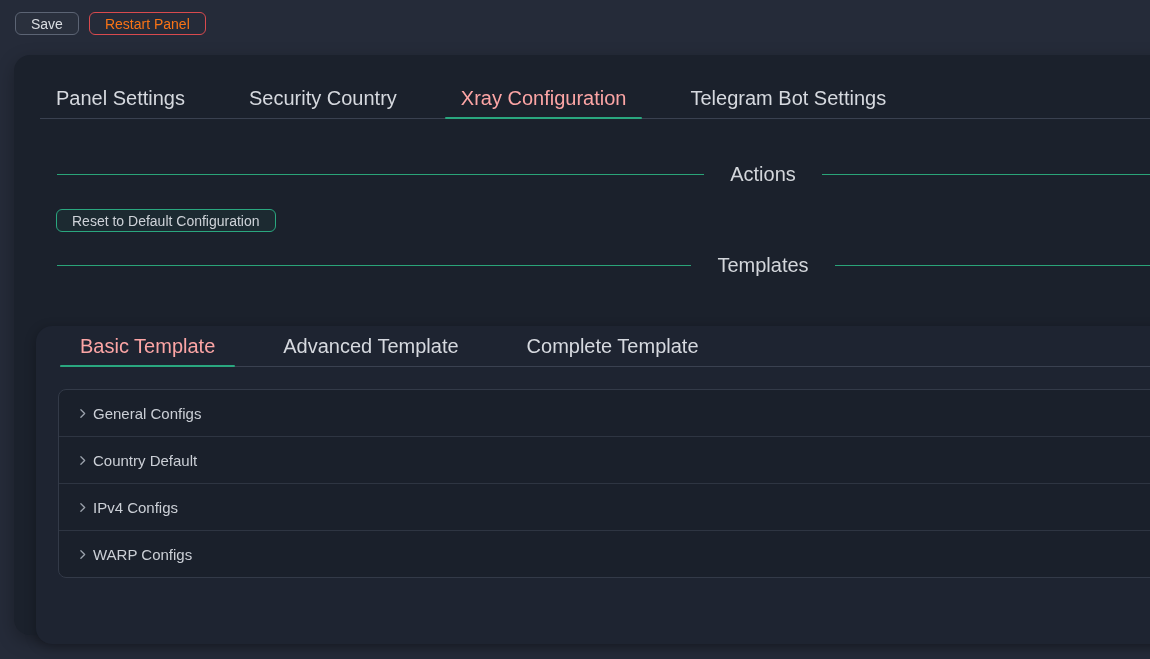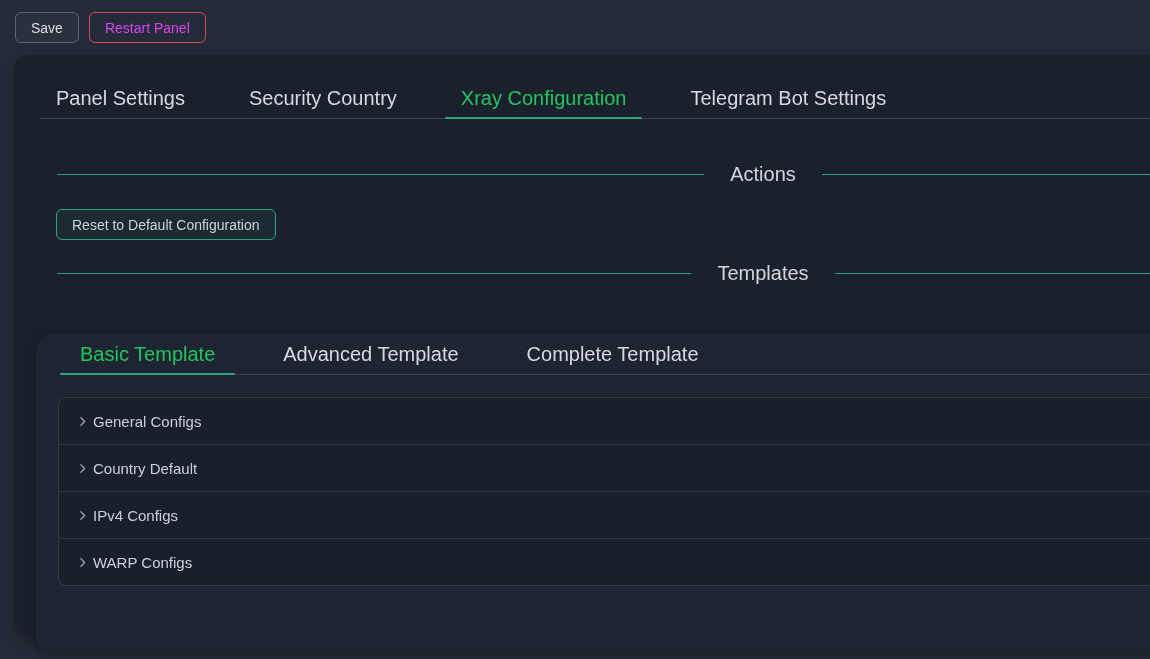--- a/index.html
+++ b/index.html
@@ -5,39 +5,39 @@
   html, body { margin:0; padding:0; overflow:hidden; }
   body {
     width:1150px; height:659px; position:relative;
     background:#252b39;
     font-family:"Liberation Sans", sans-serif;
     -webkit-font-smoothing:antialiased;
   }
 
   
   .topbar { position:absolute; top:12px; left:15px; display:flex; gap:10px; z-index:5; }
-  .btn { border-radius:6px; font-size:14px; height:31px; padding:0 15px;
+  .btn { border-radius:6px; font-size:14px; height:23px; padding:0 15px;
          display:flex; align-items:center; cursor:pointer; box-sizing:border-box;
          font-family:"Liberation Sans", sans-serif; }
   .btn-save { background:#2a303d; border:1px solid #5c6474; color:#dadde2; }
-  .btn-restart { background:transparent; border:1px solid #d94a4e; color:#d946ef; }
+  .btn-restart { background:transparent; border:1px solid #d94a4e; color:#f97316; }
 
   
   .card {
     position:absolute; left:14px; top:55px; width:1498px; height:580px;
     background:#1b212c; border-radius:16px;
     box-shadow:0 6px 18px rgba(0,0,0,.28);
   }
 
   
   .tabbar { display:flex; gap:32px; align-items:stretch; border-bottom:1px solid #3a4150; height:40px; }
   .tabbar.outer { margin:23px 0 0 26px; }
   .tab { padding:0 16px; display:flex; align-items:center; font-size:20px;
          color:#d6d9df; position:relative; cursor:pointer; white-space:nowrap; }
-  .tab.active { color:#22c55e;text-align:right; }
+  .tab.active { color:#fca5a5;text-align:right; }
   .tab.active::after { content:""; position:absolute; left:0; right:0; bottom:-1px;
          height:2px; background:#2aa77f; border-radius:1px; }
 
   
   .divider { display:flex; align-items:center; margin-left:43px; margin-right:43px; }
   .divider .line { flex:1; height:1px; background:#2aa478; }
   .divider .dlabel { margin:0 26px; color:#d3d6db; font-size:20px; white-space:nowrap; }
   .divider.actions { margin-top:44px; }
   .divider.templates { margin-top:22px; }
 

